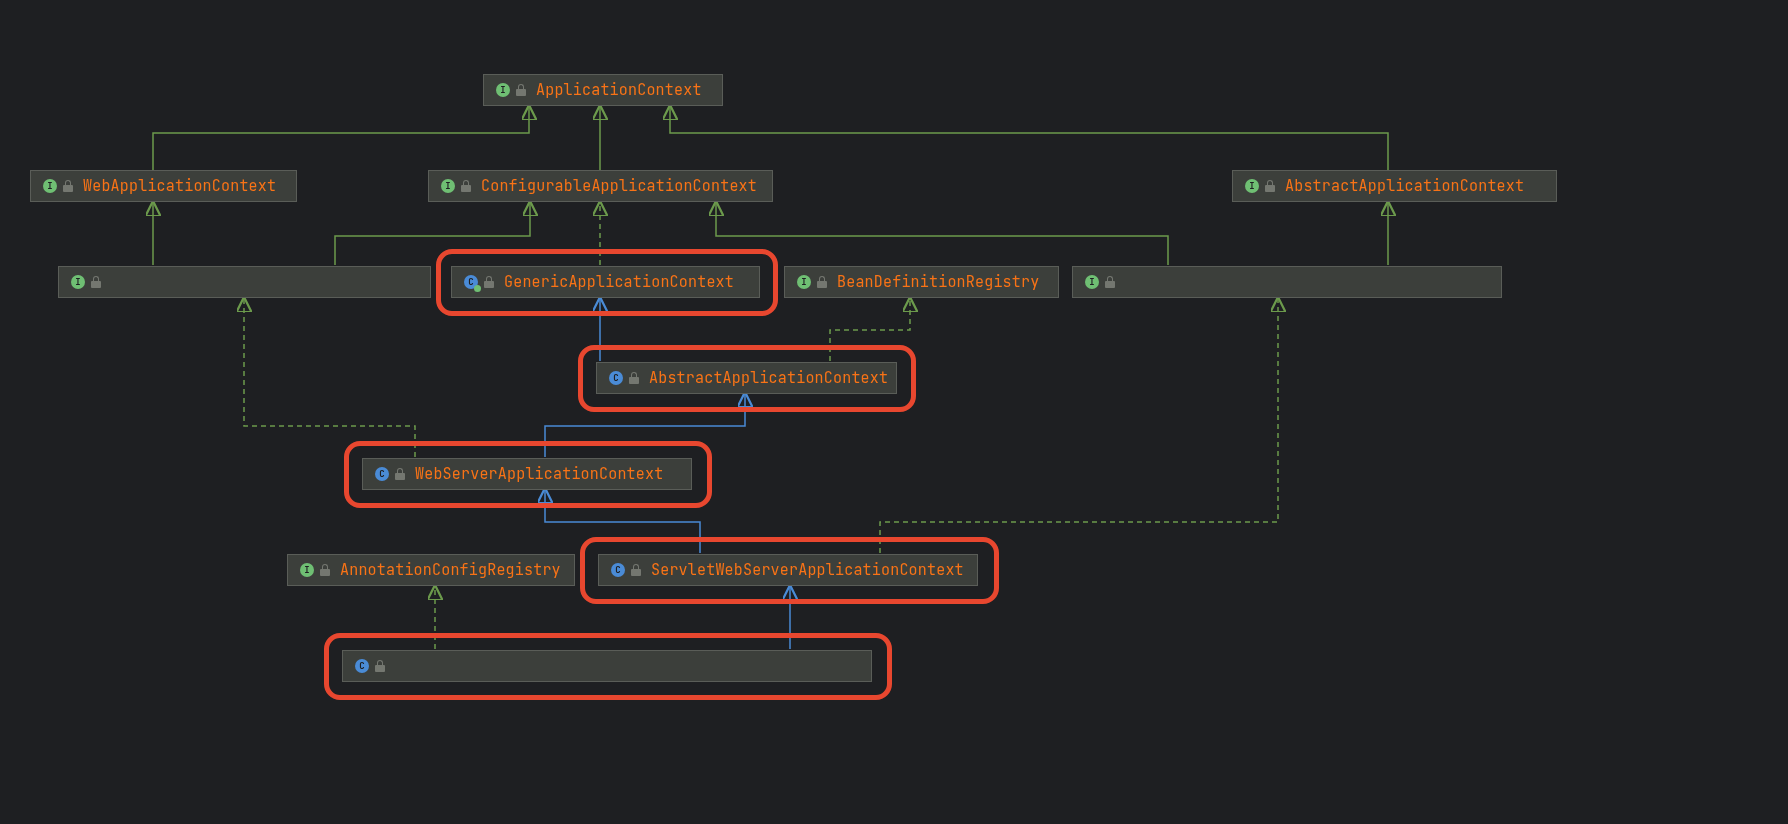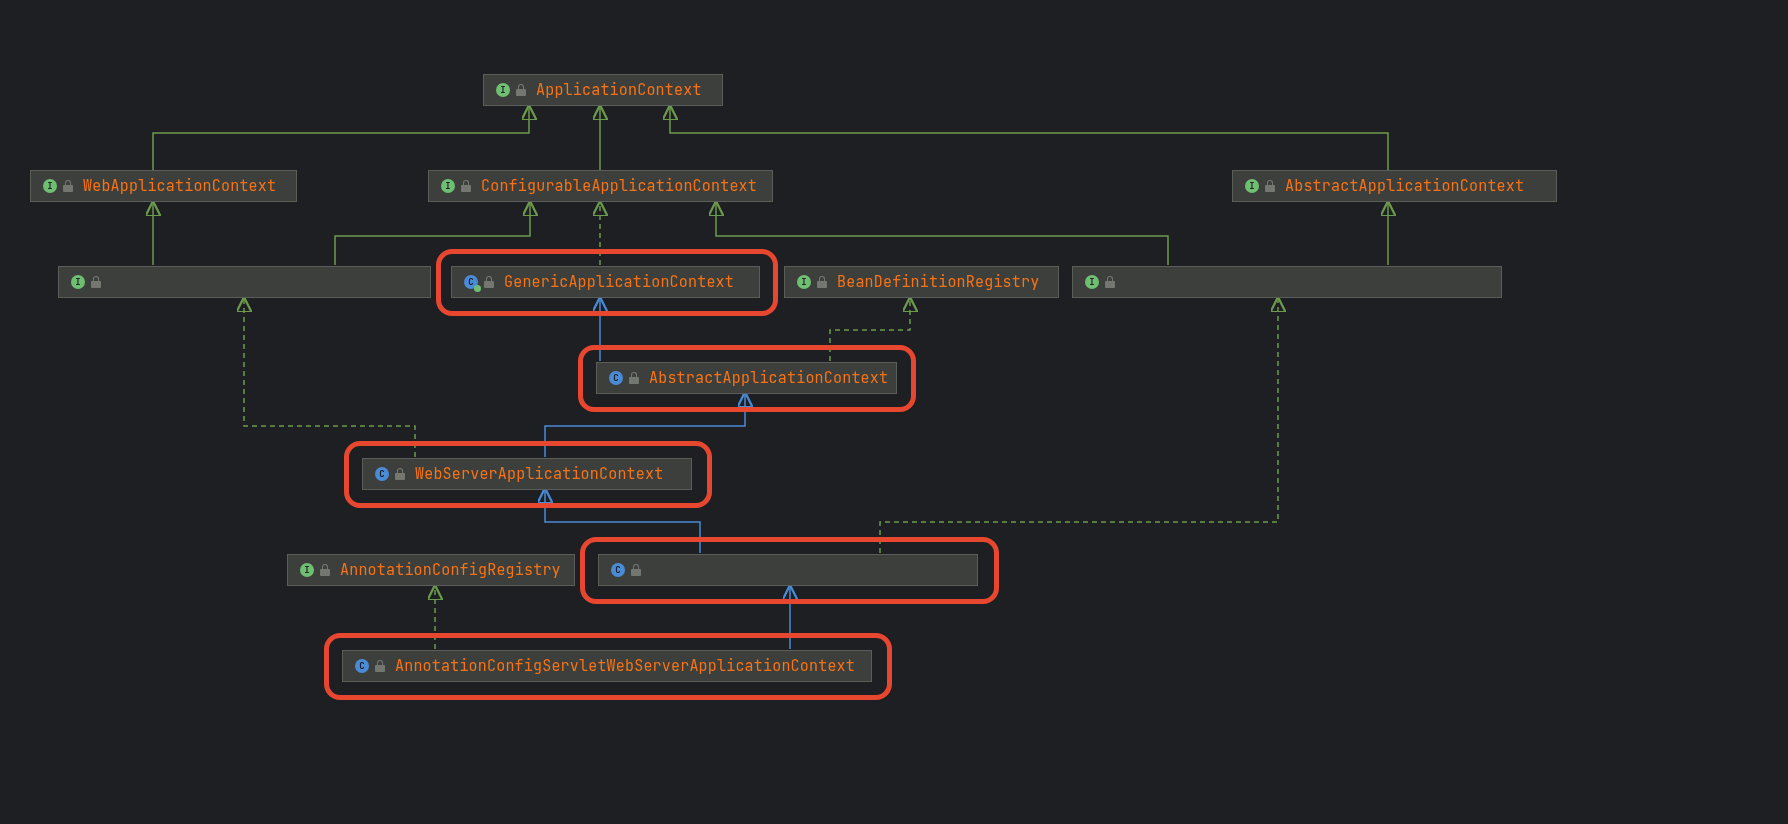--- a/index.html
+++ b/index.html
@@ -245,28 +245,28 @@
       </span>
     <span class="lock"></span>
     <span class="label">AnnotationConfigRegistry</span>
   </div>
 
   <div class="node" style="left:598px; top:554px; width:380px;">
     <span class="icon">
         <span class="circ class">C</span>
       </span>
     <span class="lock"></span>
+    <span class="label">ServletWebServerApplicationContext</span>
   </div>
 
   <div class="node" style="left:342px; top:650px; width:530px;">
     <span class="icon">
         <span class="circ class">C</span>
       </span>
     <span class="lock"></span>
-    <span class="label">AnnotationConfigServletWebServerApplicationContext</span>
   </div>
 
   <div class="highlight" style="left:436px; top:249px; width:342px; height:67px;"></div>
   <div class="highlight" style="left:578px; top:345px; width:338px; height:67px;"></div>
   <div class="highlight" style="left:344px; top:441px; width:368px; height:67px;"></div>
   <div class="highlight" style="left:580px; top:537px; width:419px; height:67px;"></div>
   <div class="highlight" style="left:324px; top:633px; width:568px; height:67px;"></div>
 
 </div>
 

